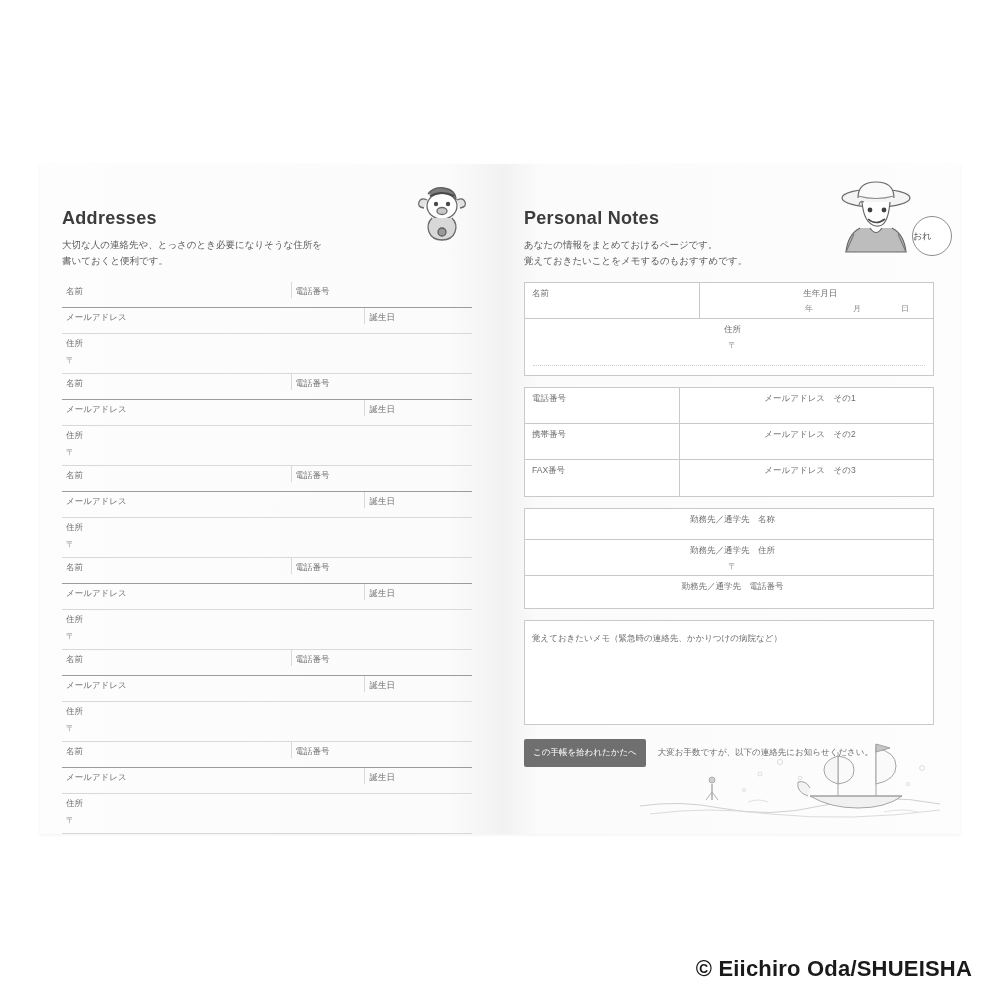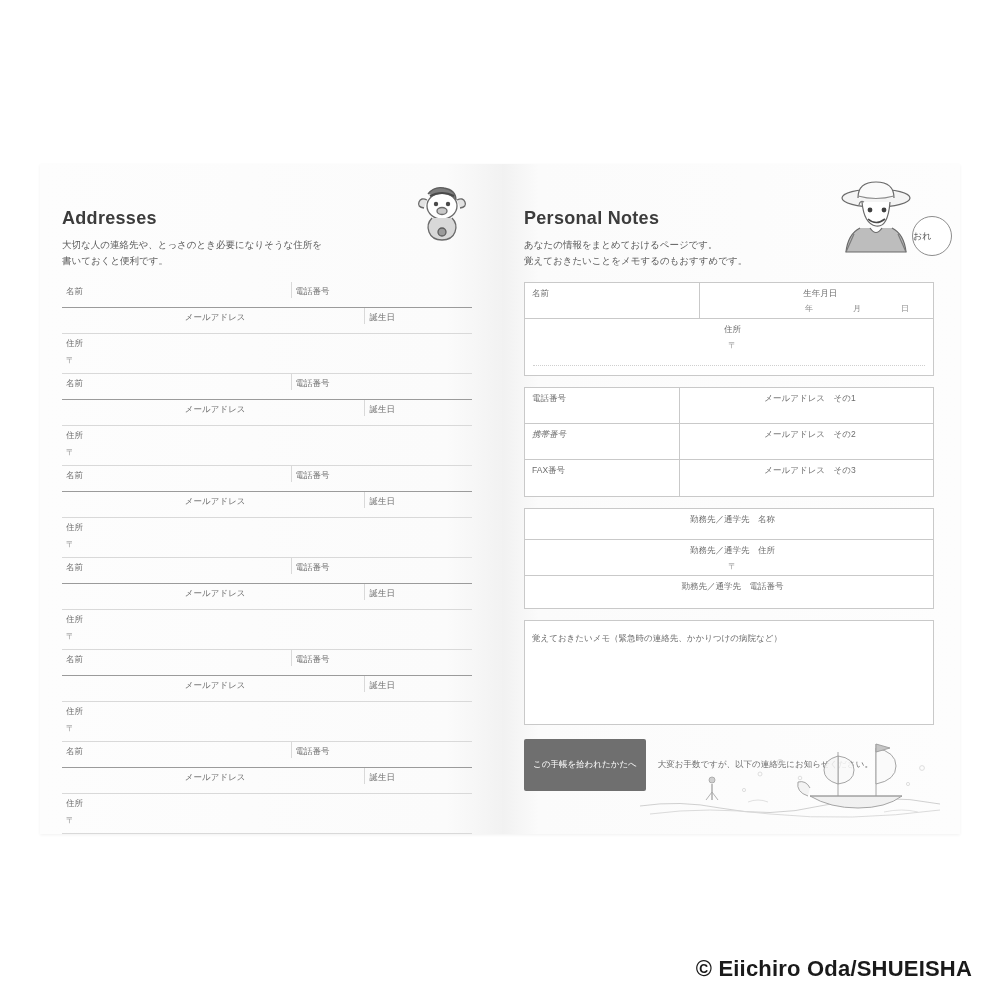--- a/index.html
+++ b/index.html
@@ -80,21 +80,21 @@
   .row.thick { border-bottom: 1px solid #9b9b9b; }
   .cell {
     position: relative;
     font-size: 8.5px;
     color: #6d6d6d;
     padding: 4px 0 0 4px;
     box-sizing: border-box;
   }
   .cell.name { width: 56%; border-right: 1px solid #d9d9d9; }
   .cell.phone { width: 44%; }
-  .cell.mail { width: 74%; border-right: 1px solid #d9d9d9; text-align: center; }
+  .cell.mail { width: 74%; border-right: 1px solid #d9d9d9; }
   .cell.birth { width: 26%; }
   .cell.addr { width: 100%; }
   .cell .sub {
     display: block;
     margin-top: 5px;
     font-size: 8.5px;
     color: #8a8a8a;
   }
 
   
@@ -144,21 +144,21 @@
   .found-row {
     display: flex;
     align-items: center;
     margin-top: 14px;
     gap: 12px;
   }
   .tag {
     background: #6f6f6f;
     color: #fff;
     font-size: 8.5px;
-    padding: 20px 9px;
+    padding: 8px 9px;
     border-radius: 2px;
     white-space: nowrap;
   }
   .found-note { font-size: 8.5px; color: #6d6d6d; }
 
   
   .chopper, .luffy {
     position: absolute;
     pointer-events: none;
   }
@@ -366,21 +366,21 @@
     <div class="box sect">
       <div class="rp-row">
         <div class="rp-cell" style="width:38%;height:36px;">
           <span>電話番号</span>
         </div>
         <div class="rp-cell" style="width:62%;height:36px;">
           <span>メールアドレス　その1</span>
         </div>
       </div>
       <div class="rp-row">
-        <div class="rp-cell" style="width:38%;height:36px;font-style:italic;">
+        <div class="rp-cell" style="width:38%;height:36px;">
           <span>携帯番号</span>
         </div>
         <div class="rp-cell" style="width:62%;height:36px;">
           <span>メールアドレス　その2</span>
         </div>
       </div>
       <div class="rp-row rp-last-row">
         <div class="rp-cell" style="width:38%;height:36px;">
           <span>FAX番号</span>
         </div>

